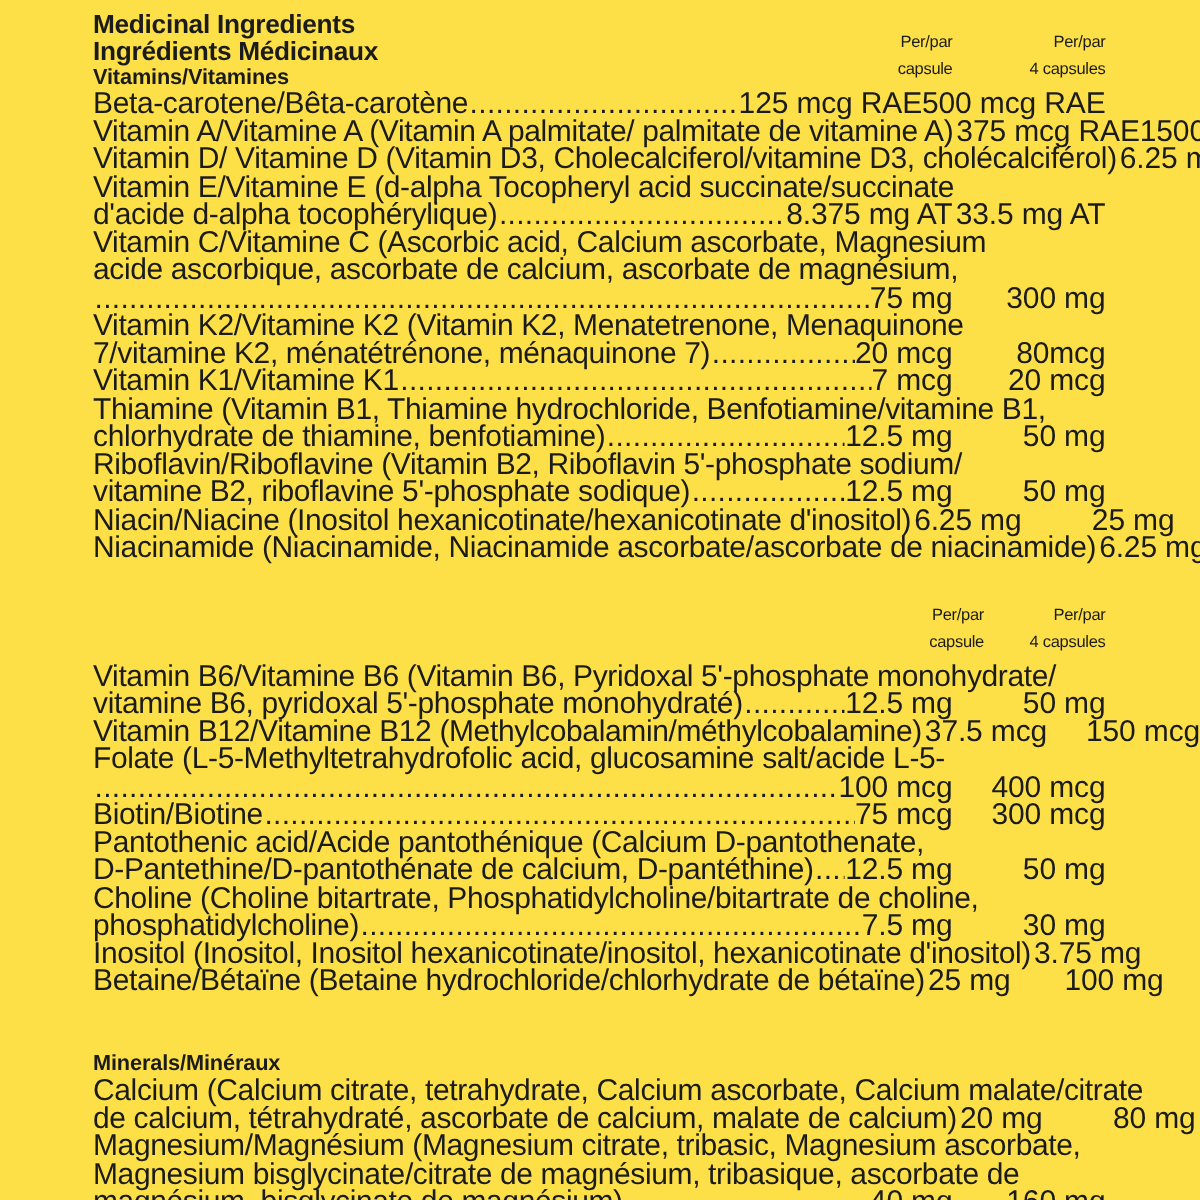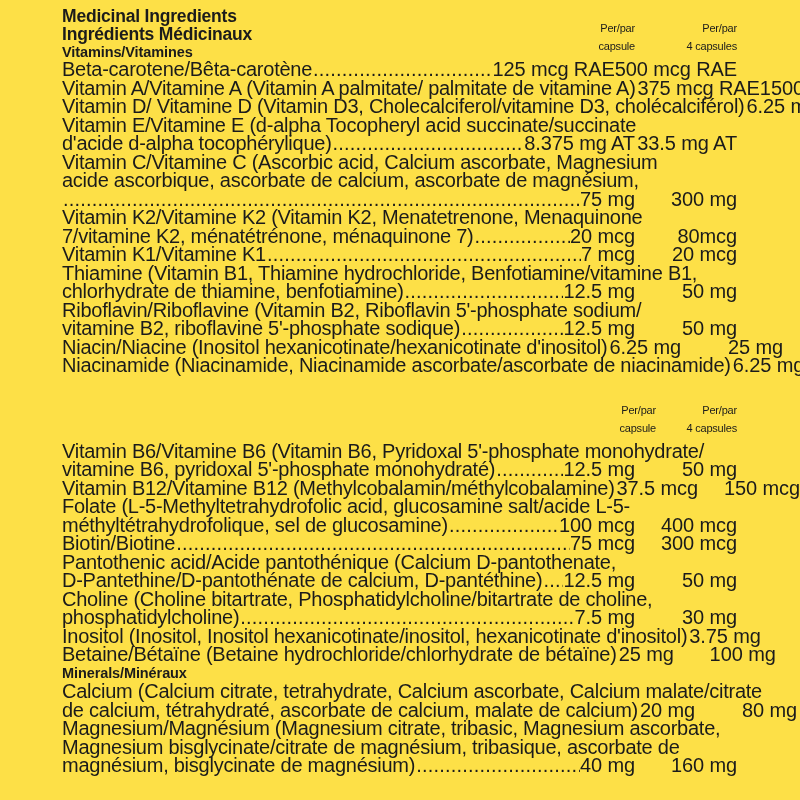--- a/index.html
+++ b/index.html
@@ -41,20 +41,21 @@
     margin-top: 2px;
     letter-spacing: -0.1px;
     white-space: nowrap;
   }
   .sec-minerals {
     font-weight: bold;
     font-size: 14.5px;
     line-height: 18.5px;
     letter-spacing: -0.1px;
     white-space: nowrap;
+    margin-top: 36px;
   }
   .colheads {
     display: flex;
     justify-content: flex-end;
     font-size: 11px;
     line-height: 18px;
     letter-spacing: -0.2px;
   }
   .colheads .ch { text-align: right; white-space: nowrap; }
   .colheads .c1 { width: 88px; }
@@ -223,21 +224,20 @@
         <div class="eline last">
           <span class="etext">Vitamin B12/Vitamine B12 (Methylcobalamin/méthylcobalamine)</span>
           <span class="leader">............................................................................................................................................................................................................................</span>
           <span class="v1">37.5 mcg</span>
           <span class="v2">150 mcg</span>
         </div>
       </div>
       <div class="entry">
         <div class="eline">Folate (L-5-Methyltetrahydrofolic acid, glucosamine salt/acide L-5-</div>
         <div class="eline last">
-          <span class="etext">méthyltétrahydrofolique, sel de glucosamine)</span>
           <span class="leader">............................................................................................................................................................................................................................</span>
           <span class="v1">100 mcg</span>
           <span class="v2">400 mcg</span>
         </div>
       </div>
       <div class="entry">
         <div class="eline last">
           <span class="etext">Biotin/Biotine</span>
           <span class="leader">............................................................................................................................................................................................................................</span>
           <span class="v1">75 mcg</span>

